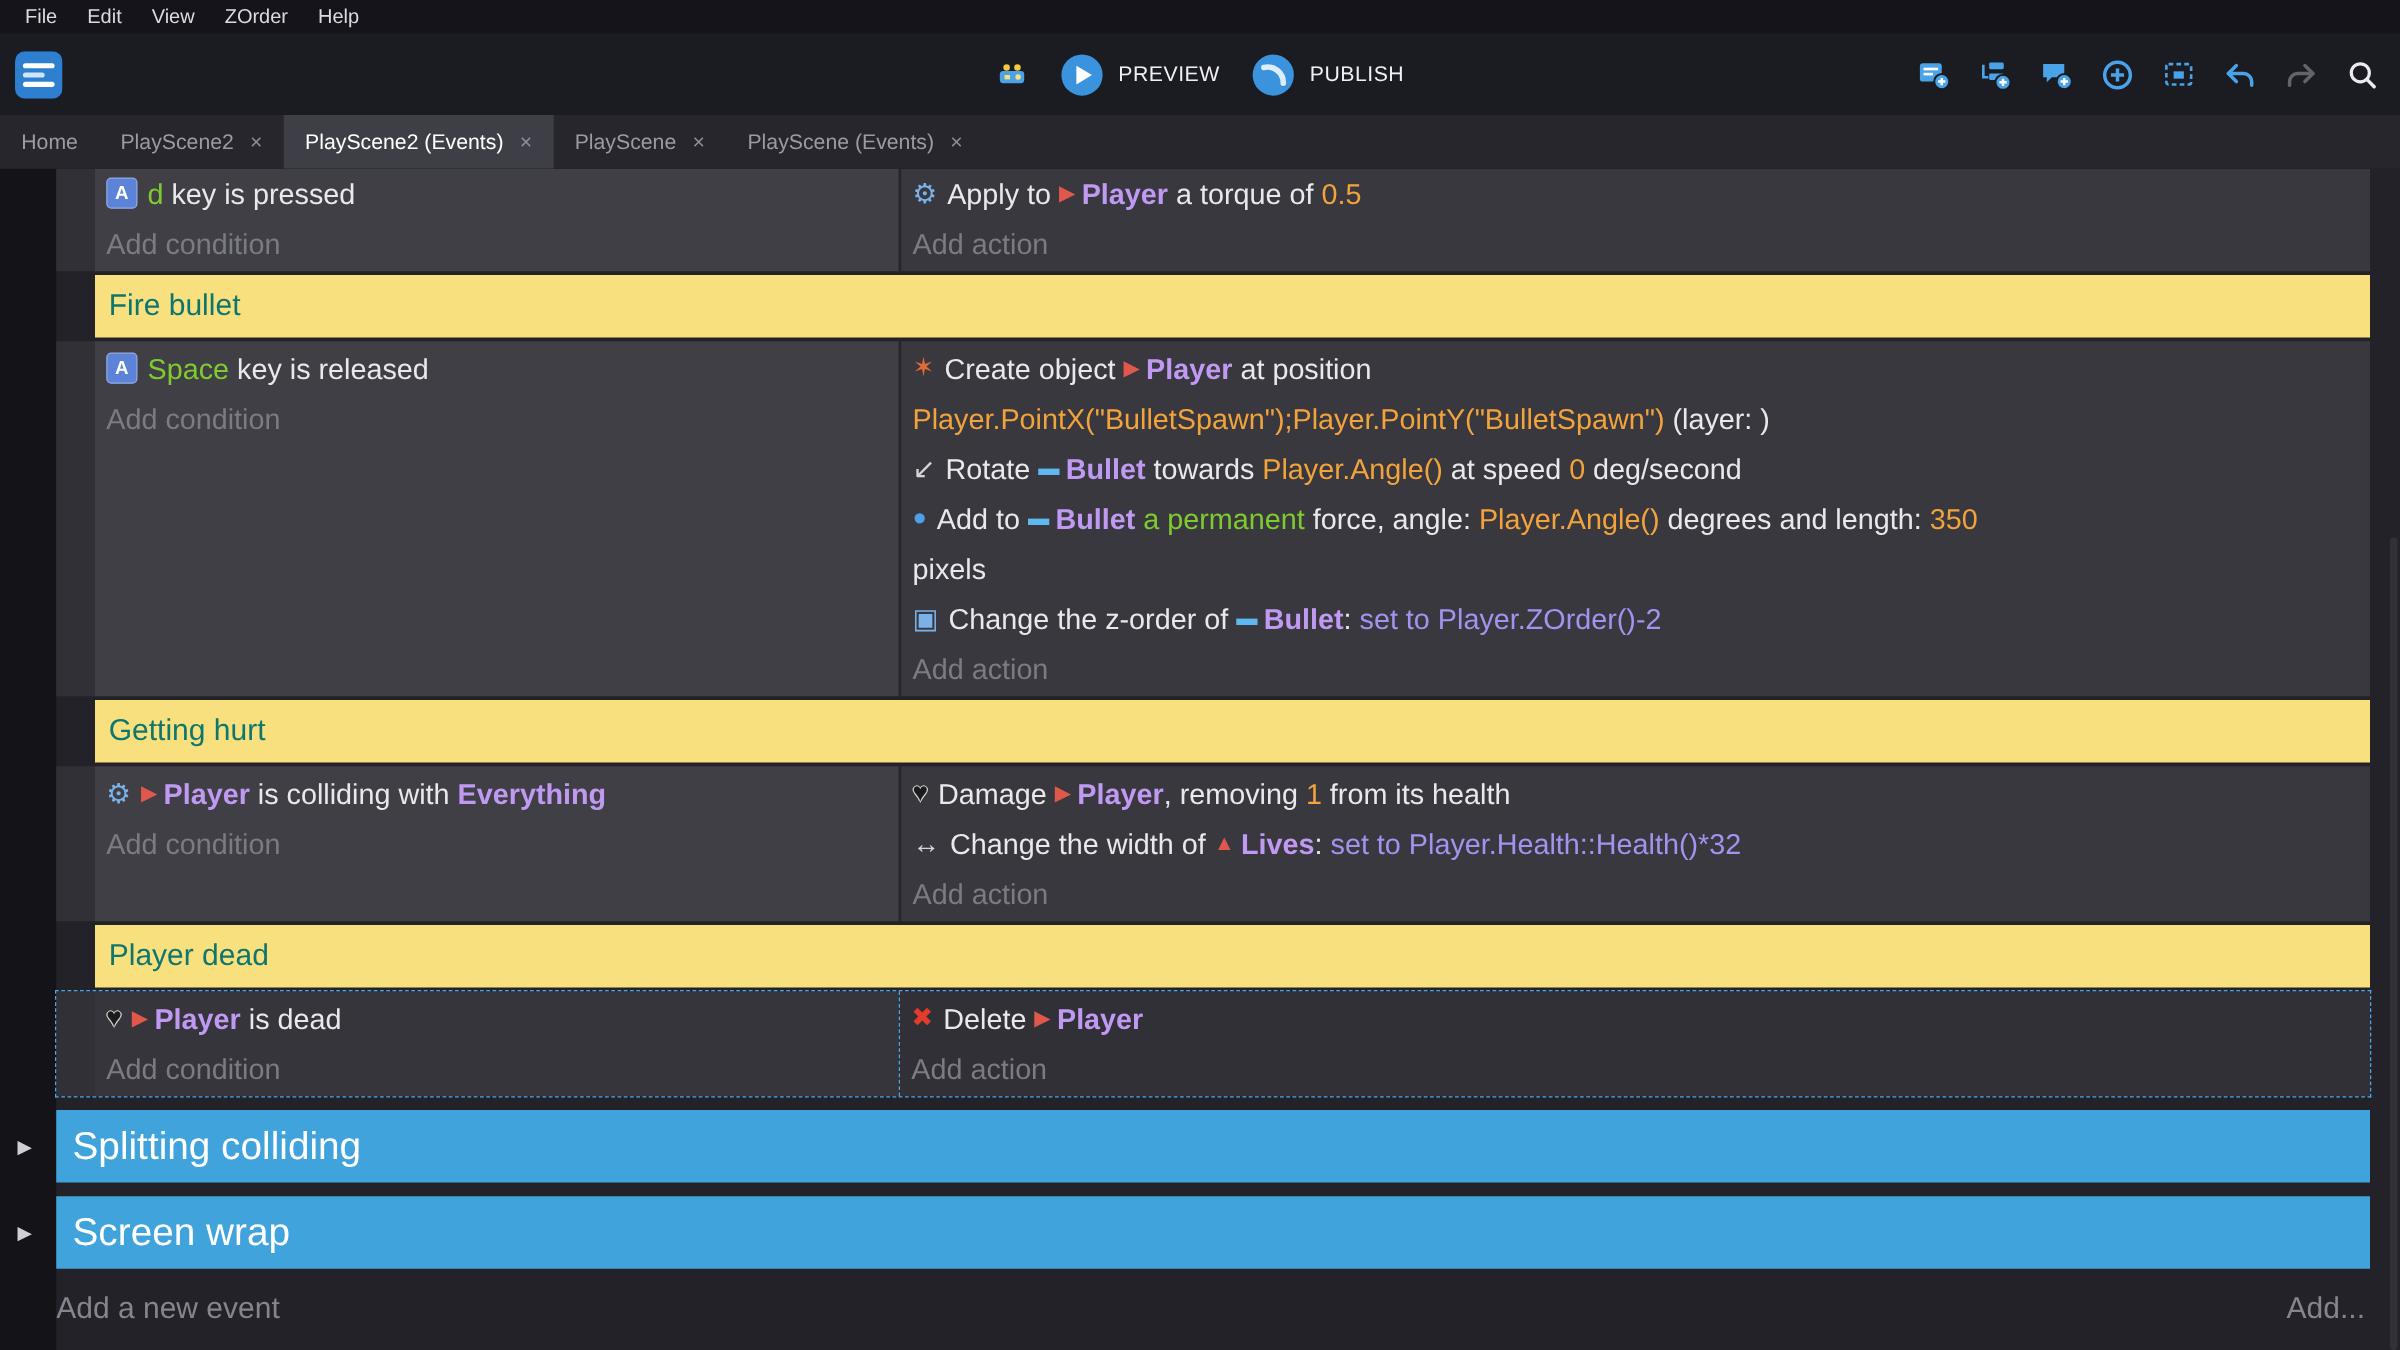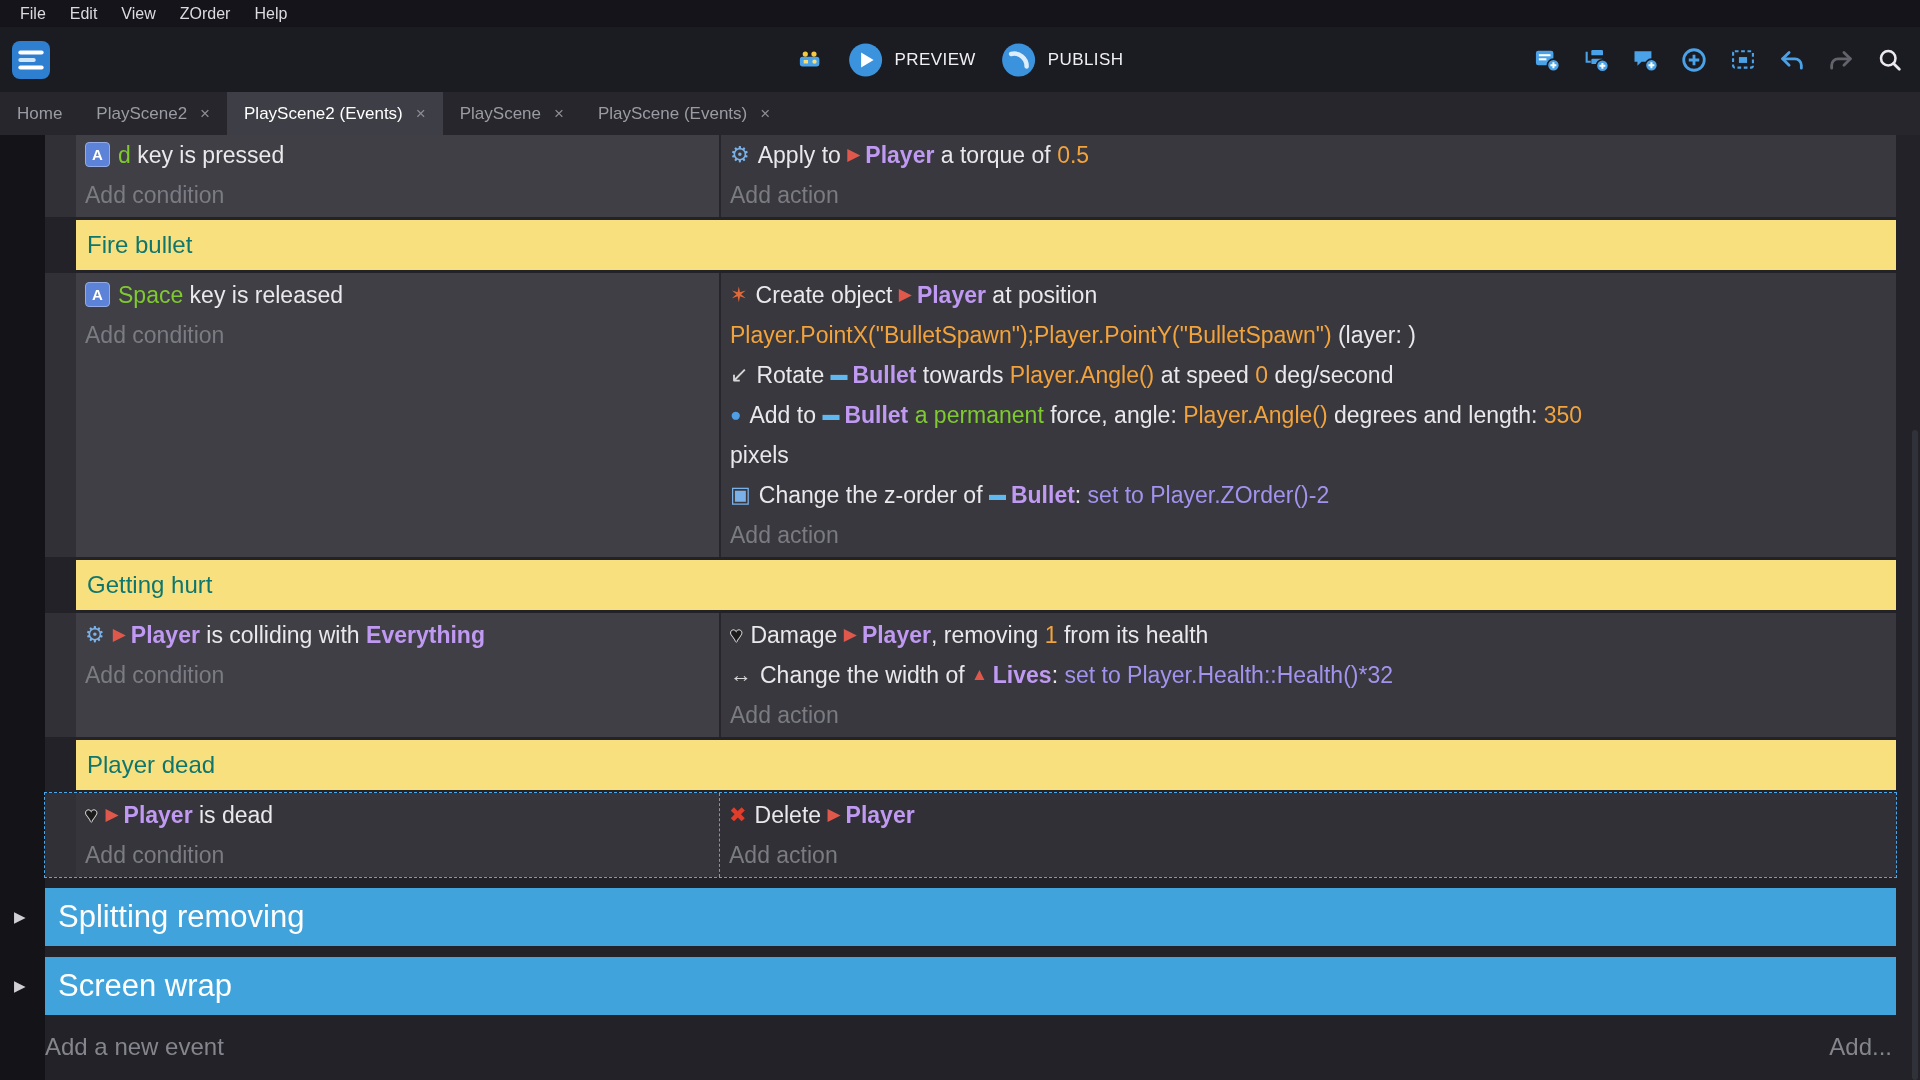--- a/index.html
+++ b/index.html
@@ -274,21 +274,21 @@
           <div class="line"><span class="icon c-heart">♥</span><span class="icon c-player">▶</span><span class="seg seg-object">Player</span><span class="seg seg-plain"> is dead</span></div>
           <div class="line add-line">Add condition</div>
         </div>
         <div class="cell act-cell">
           <div class="line"><span class="icon c-del">✖</span><span class="seg seg-plain">Delete </span><span class="icon c-player">▶</span><span class="seg seg-object">Player</span></div>
           <div class="line add-line">Add action</div>
         </div>
       </div>
       <div class="group-row">
         <span class="group-arrow">▶</span>
-        <span class="group-title">Splitting removing</span>
+        <span class="group-title">Splitting colliding</span>
       </div>
       <div class="group-row">
         <span class="group-arrow">▶</span>
         <span class="group-title">Screen wrap</span>
       </div>
     </div>
   <div class="events-footer">
     <span>Add a new event</span>
     <span>Add...</span>
   </div>

